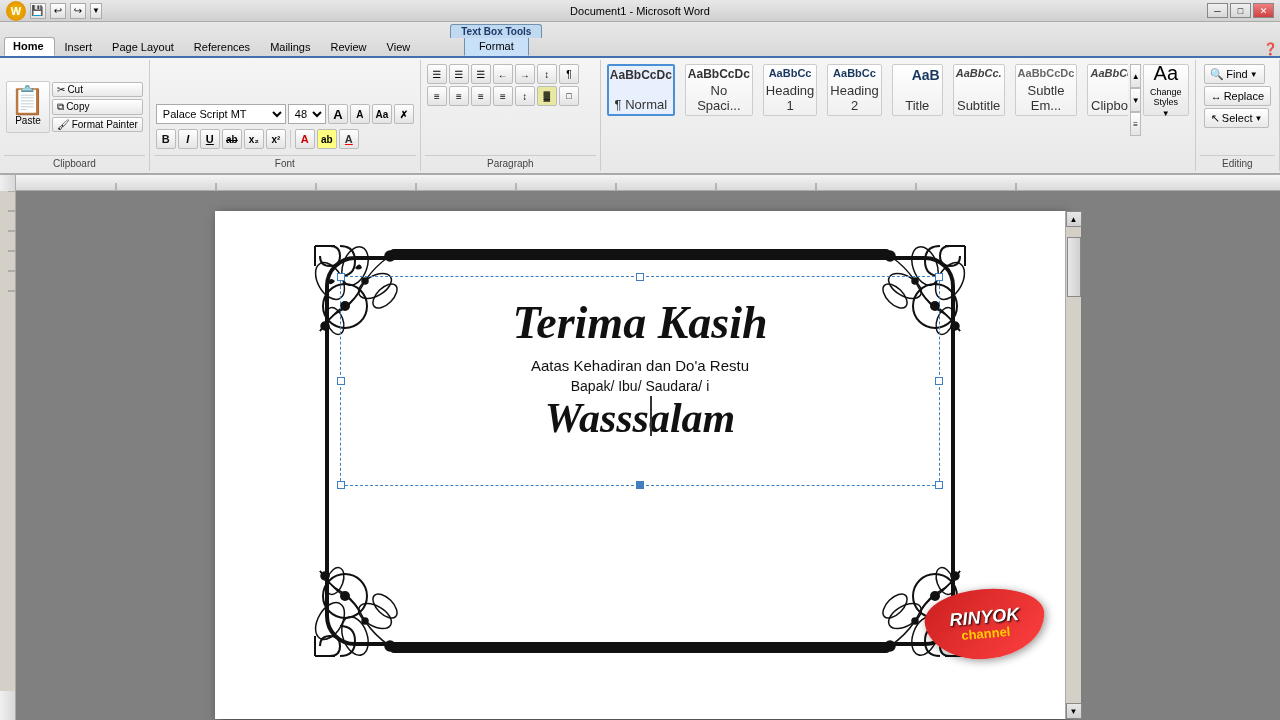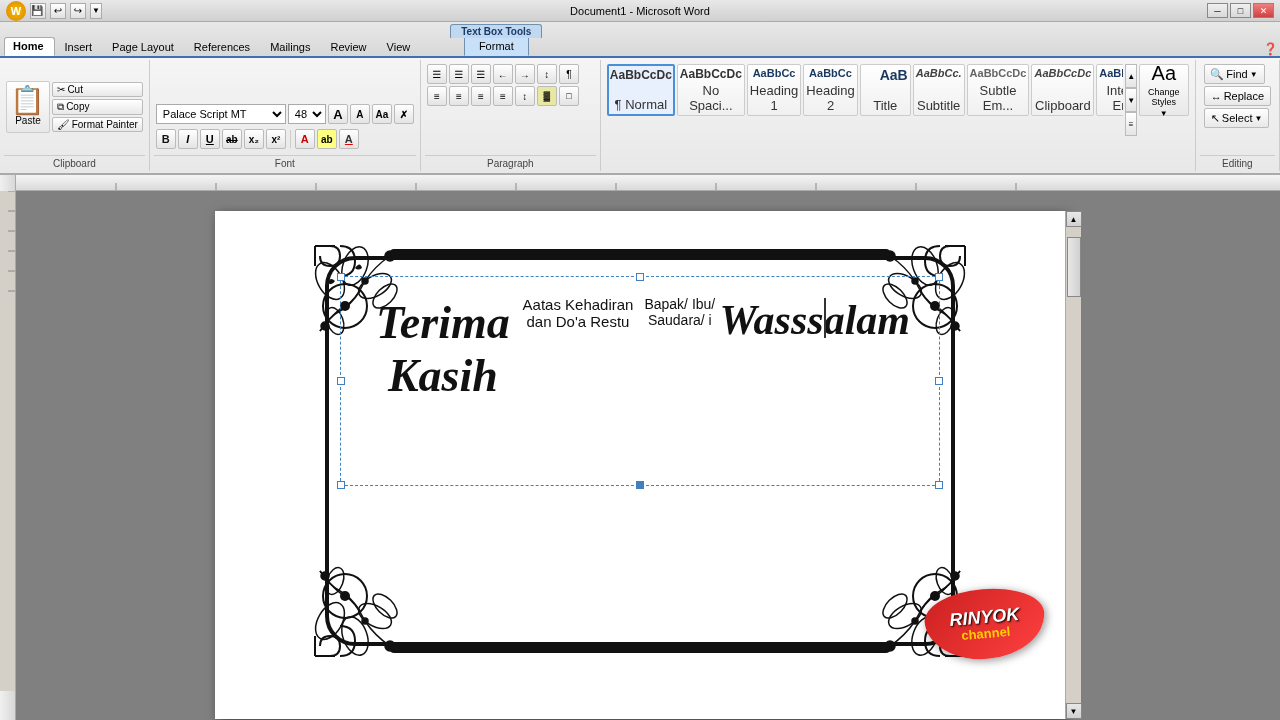--- a/index.html
+++ b/index.html
@@ -232,21 +232,22 @@
     .corner-br { bottom: 0; right: 0; transform: scale(-1, -1); }
 
     
     .frame-content {
       position: absolute;
       top: 35px;
       left: 60px;
       right: 60px;
       bottom: 35px;
       display: flex;
-      align-items: flex-start;
+      flex-direction: column;
+      align-items: center;
       justify-content: flex-start;
       padding-top: 20px;
     }
 
     .title-text {
       font-family: 'Palatino Linotype', Palatino, 'Book Antiqua', serif;
       font-size: 46px;
       color: #111;
       font-style: italic;
       font-weight: bold;
@@ -260,21 +261,20 @@
       color: #111;
       text-align: center;
       margin-bottom: 4px;
     }
 
     .subtitle-text2 {
       font-family: Arial, sans-serif;
       font-size: 14px;
       color: #111;
       text-align: center;
-      margin-bottom: 8px;
     }
 
     .wassalam-text {
       font-family: 'Palatino Linotype', Palatino, 'Book Antiqua', serif;
       font-size: 42px;
       color: #111;
       font-style: italic;
       font-weight: bold;
       text-align: center;
     }
@@ -335,21 +335,21 @@
       overflow: hidden;
       transform: rotate(-5deg);
     }
     .rinyok-text1 { color: white; font-size: 18px; font-weight: bold; font-style: italic; text-shadow: 1px 1px 2px #000; line-height: 1.1; }
     .rinyok-text2 { color: #ffcc00; font-size: 13px; font-weight: bold; line-height: 1; }
 
     
     .align-row { display: flex; gap: 2px; }
 
     
-    .styles-scroll { display: flex; gap: 2px; overflow: hidden; }
+    .styles-scroll { display: flex; gap: 10px; overflow: hidden; }
     .styles-arrow { width: 14px; display: flex; flex-direction: column; justify-content: space-between; }
     .styles-arrow-btn { height: 24px; font-size: 8px; background: linear-gradient(to bottom, #fff, #e4e4e4); border: 1px solid #bbb; cursor: pointer; display: flex; align-items: center; justify-content: center; }
   </style>
 </head>
 <body>
 
 <div class="title-bar">
   <div class="title-bar-left">
     <div style="width:20px;height:20px;background:radial-gradient(circle,#f0c000,#e08000);border-radius:50%;font-size:11px;display:flex;align-items:center;justify-content:center;color:white;font-weight:bold;">W</div>
     <div style="width:16px;height:16px;background:linear-gradient(to bottom,#fff,#e0e0e0);border:1px solid #aaa;display:flex;align-items:center;justify-content:center;font-size:10px;cursor:pointer;">💾</div>

